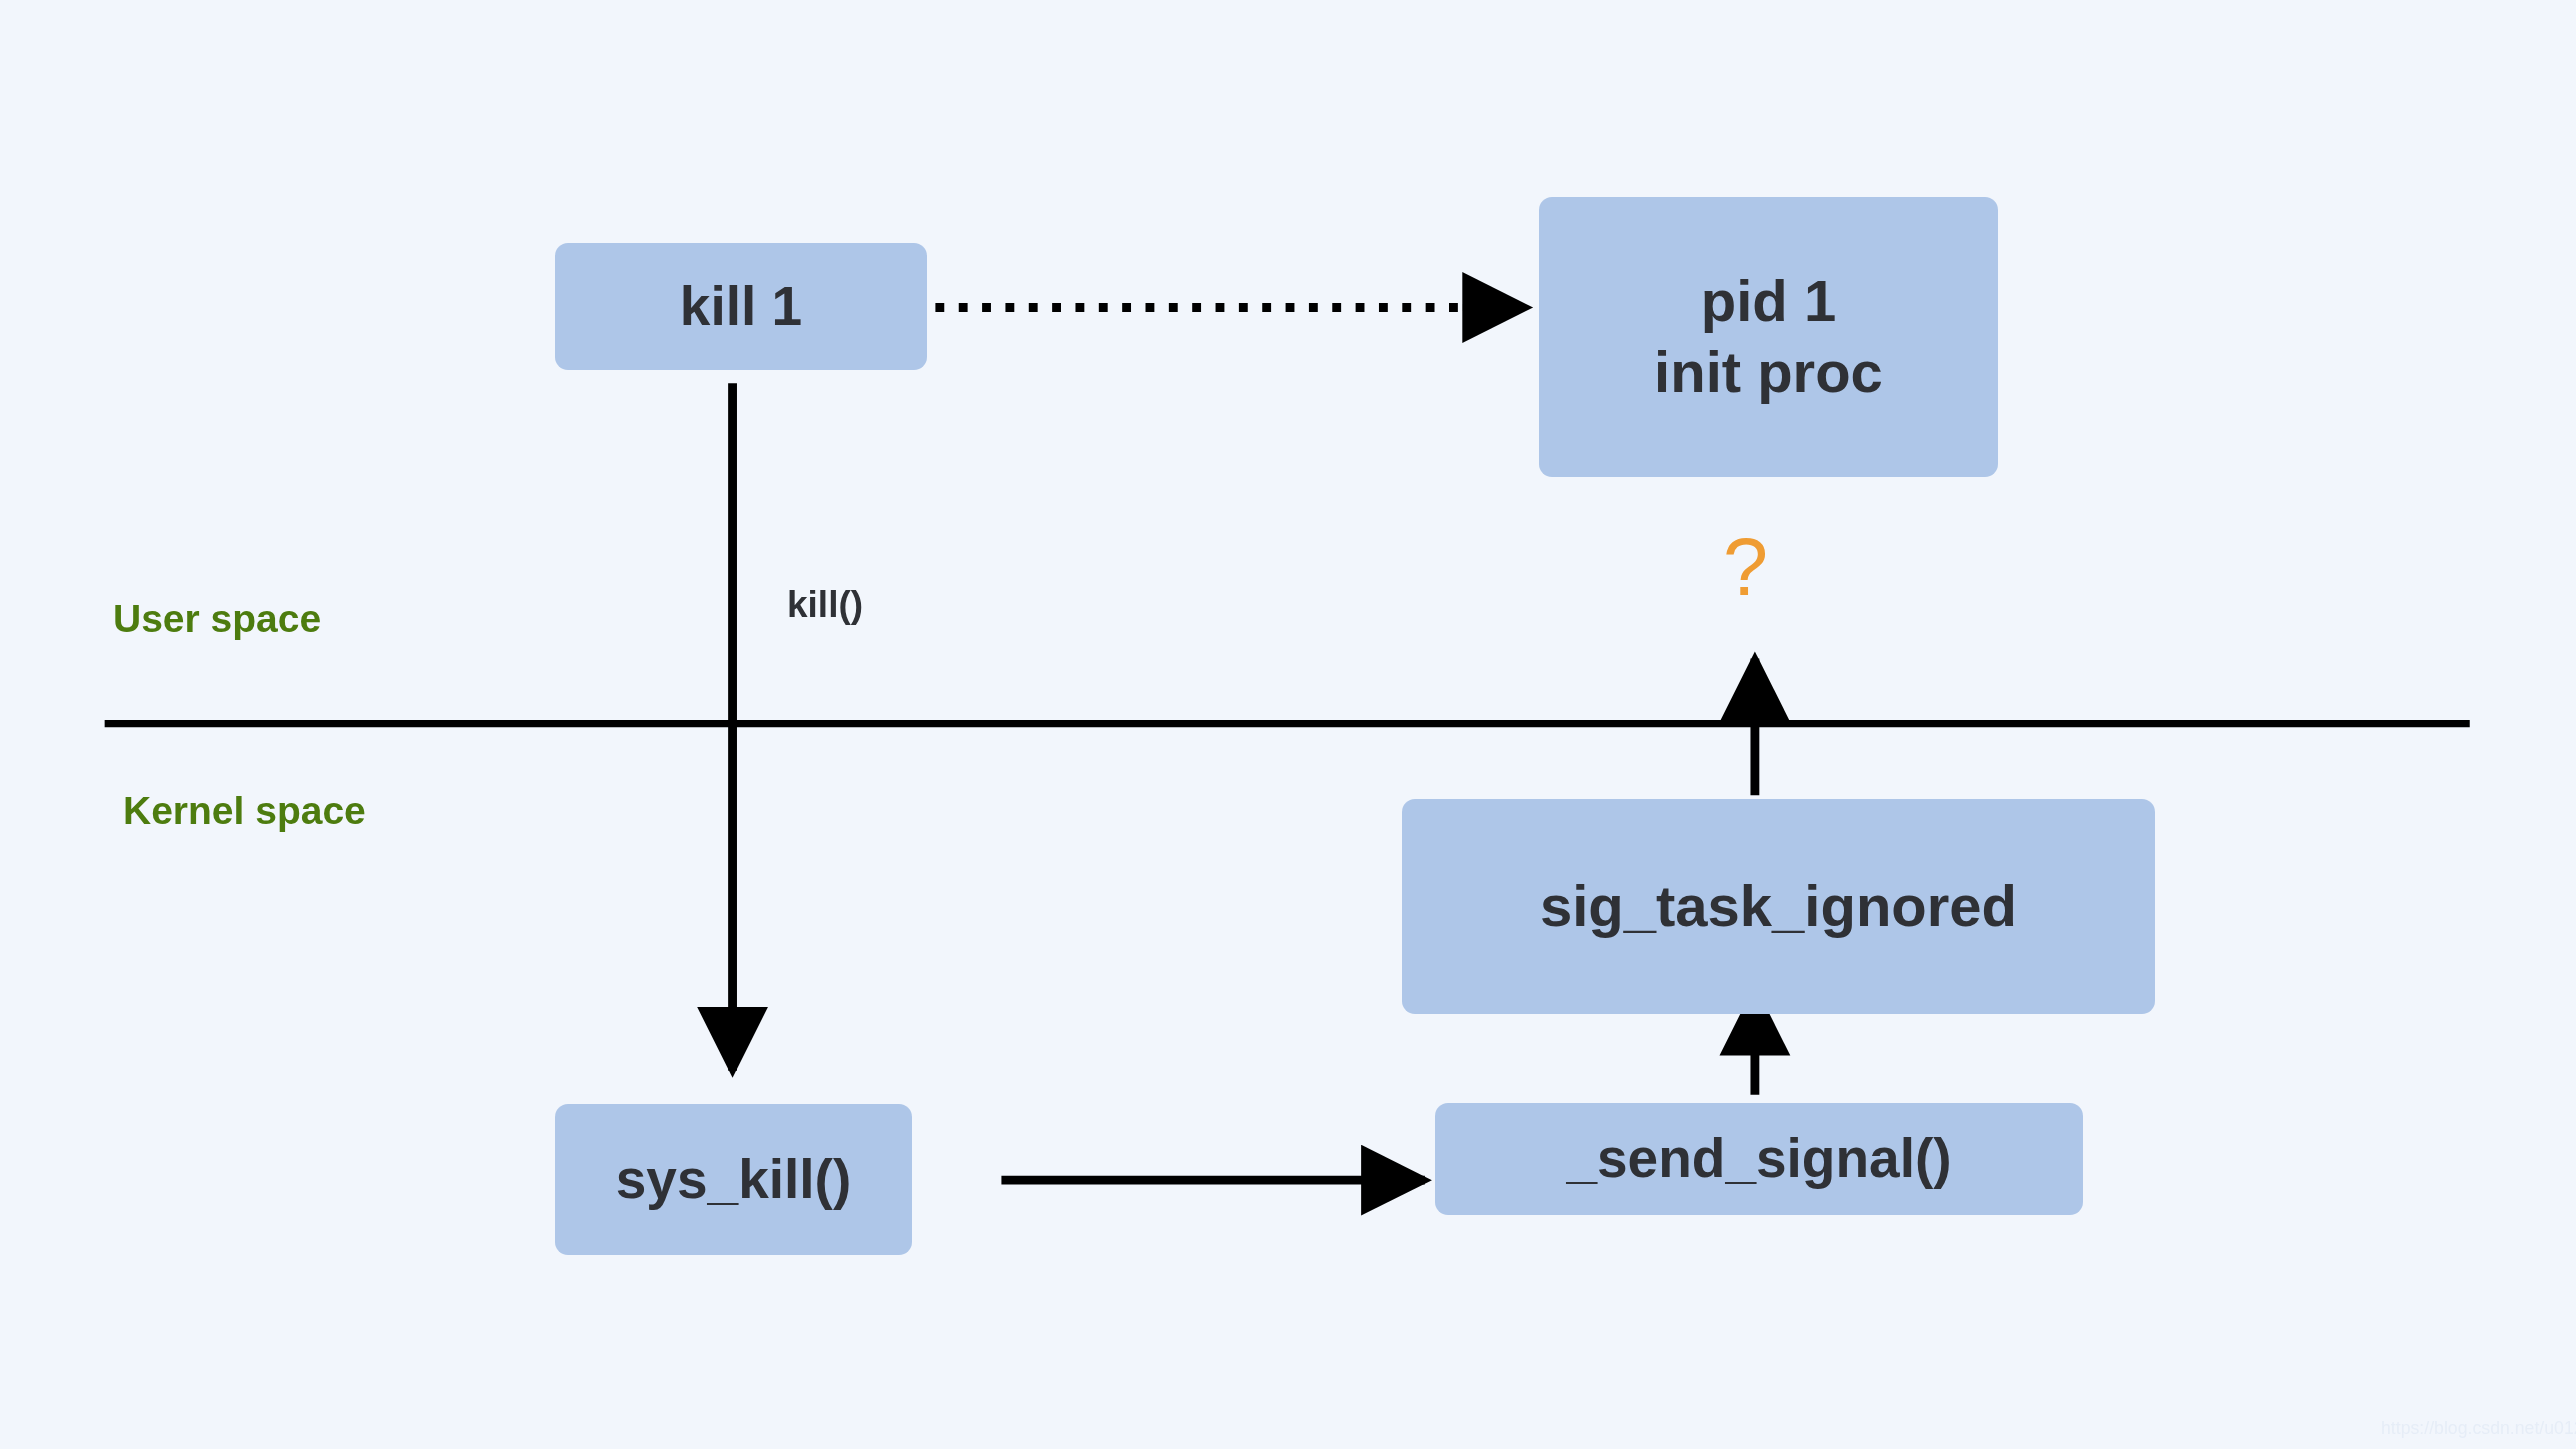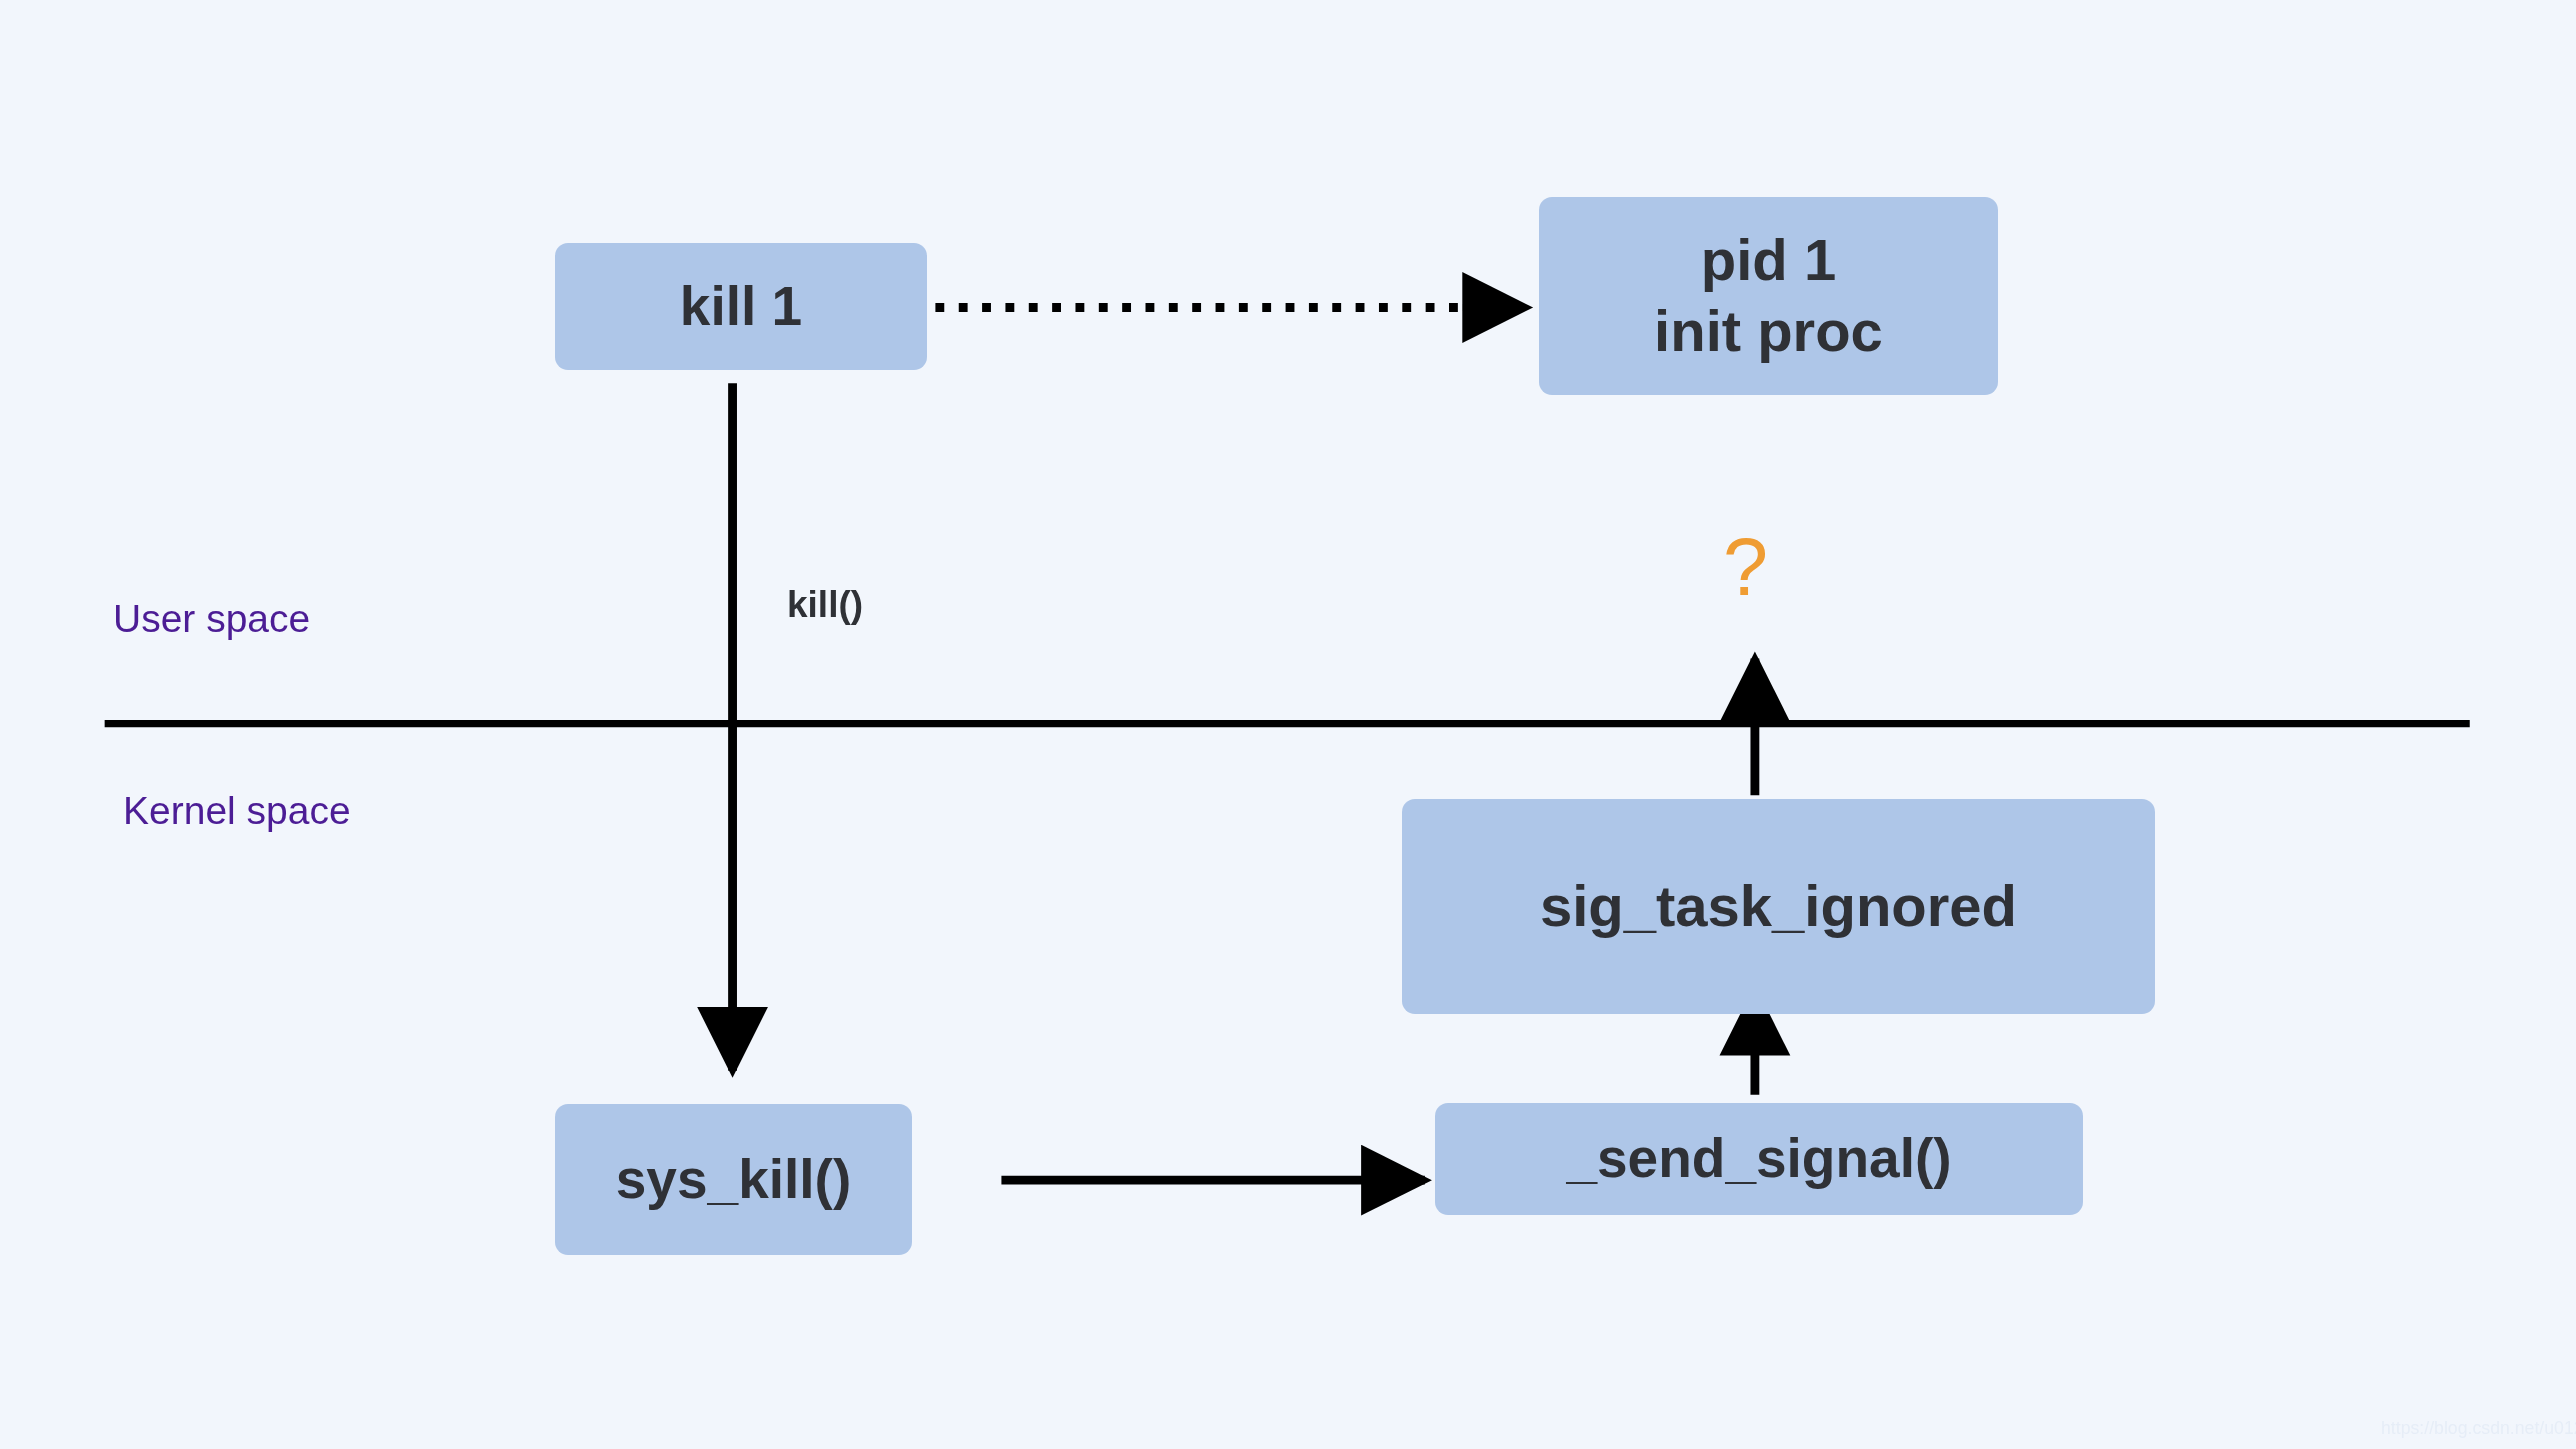--- a/index.html
+++ b/index.html
@@ -33,22 +33,22 @@
     font-weight: bold;
     line-height: 1.22;
     z-index: 3;
   }
   .node-label {
     display: block;
     white-space: pre-line;
   }
   .plain-label {
     position: absolute;
-    color: #4c1d95;
-    font-weight: normal;
+    color: #4d7c0f;
+    font-weight: bold;
     z-index: 4;
     white-space: nowrap;
   }
   .edge-label {
     position: absolute;
     color: #2f3136;
     font-weight: bold;
     z-index: 4;
     white-space: nowrap;
   }
@@ -62,21 +62,21 @@
   .watermark {
     position: absolute;
     color: #e6edf7;
     font-size: 17.7px;
     z-index: 5;
     white-space: nowrap;
   }
 
   
   #node-kill1        { left: 555px;  top: 243px;  width: 372px;  height: 127px; font-size: 55px; }
-  #node-pid1         { left: 1539px; top: 197px;  width: 459px;  height: 198px; font-size: 58px; }
+  #node-pid1         { left: 1539px; top: 197px;  width: 459px;  height: 280px; font-size: 58px; }
   #node-sigtask      { left: 1402px; top: 799px;  width: 753px;  height: 215px; font-size: 58px; }
   #node-syskill      { left: 555px;  top: 1104px; width: 357px;  height: 151px; font-size: 55px; }
   #node-sendsignal   { left: 1435px; top: 1103px; width: 648px;  height: 112px; font-size: 55px; }
 
   
   #label-userspace   { left: 113px;  top: 597px;  font-size: 39px; }
   #label-kernelspace { left: 123px;  top: 789px;  font-size: 39px; }
   #label-kill-call   { left: 787px;  top: 584px;  font-size: 37px; }
   #qmark-unknown     { left: 1723px; top: 527px;  font-size: 81px; }
   #watermark-url     { left: 2381px; top: 1418px; }

